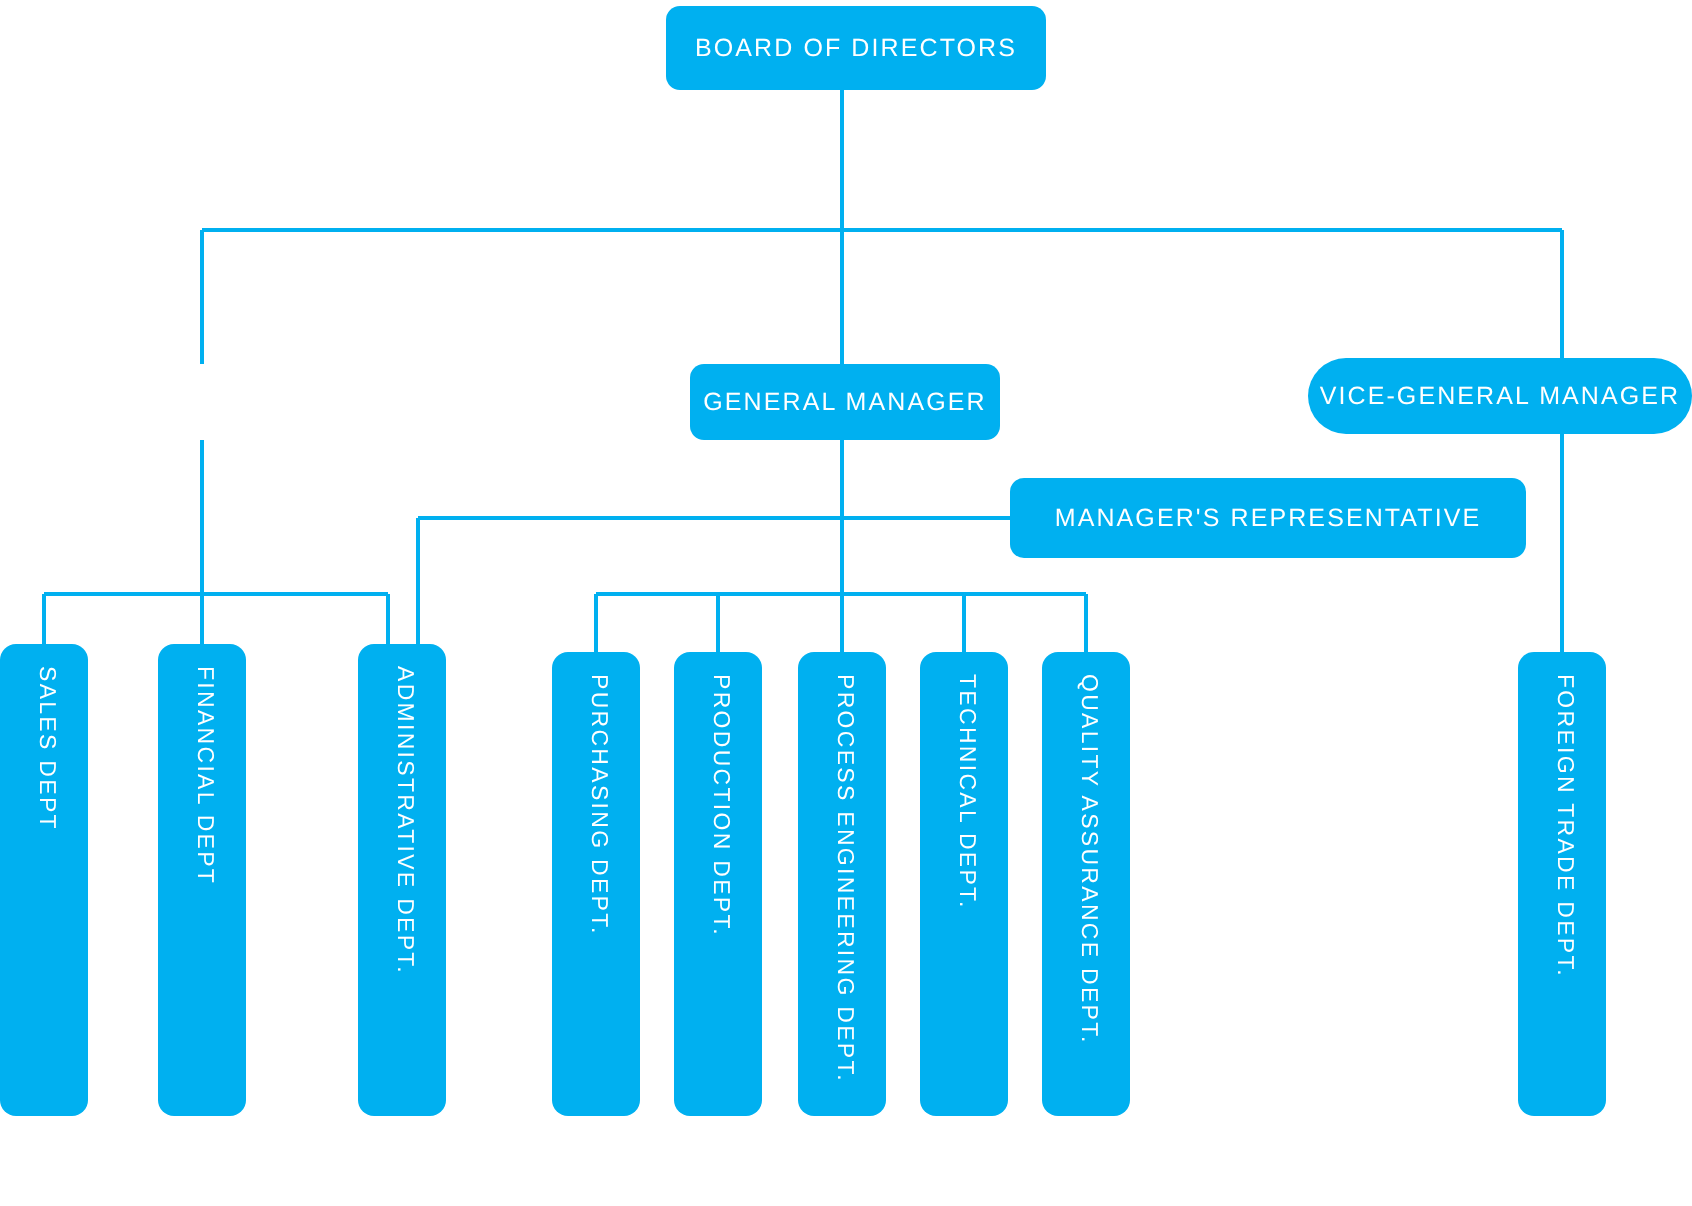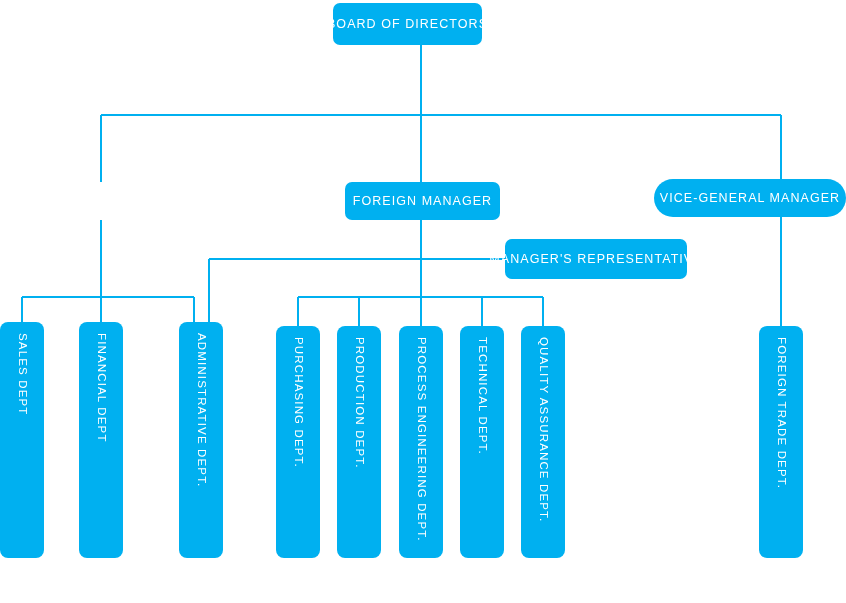--- a/index.html
+++ b/index.html
@@ -86,34 +86,34 @@
       <path d="M298,297 L298,326"></path>
       <path d="M359,297 L359,326"></path>
       <path d="M421,297 L421,326"></path>
       <path d="M482,297 L482,326"></path>
       <path d="M543,297 L543,326"></path>
 
       <path d="M781,217 L781,326"></path>
     </g>
   </svg>
 
-  <div class="node node-h" style="left:333px; top:3px; width:149px; height:42px;">
+  <div class="node node-h" style="left:333px; top:3px; width:190px; height:42px;">
     <span class="node-label">BOARD OF DIRECTORS</span>
   </div>
 
 
   <div class="node node-h" style="left:345px; top:182px; width:155px; height:38px;">
-    <span class="node-label">FOREIGN MANAGER</span>
+    <span class="node-label">GENERAL MANAGER</span>
   </div>
 
   <div class="node node-h" style="left:654px; top:179px; width:192px; height:38px;border-radius:19px;">
     <span class="node-label">VICE-GENERAL MANAGER</span>
   </div>
 
-  <div class="node node-h" style="left:505px; top:239px; width:182px; height:40px;">
+  <div class="node node-h" style="left:505px; top:239px; width:258px; height:40px;">
     <span class="node-label">MANAGER'S REPRESENTATIVE</span>
   </div>
 
   <div class="node node-v" style="left:0px; top:322px; width:44px; height:236px;">
     <span class="node-label">SALES DEPT</span>
   </div>
 
   <div class="node node-v" style="left:79px; top:322px; width:44px; height:236px;">
     <span class="node-label">FINANCIAL DEPT</span>
   </div>

